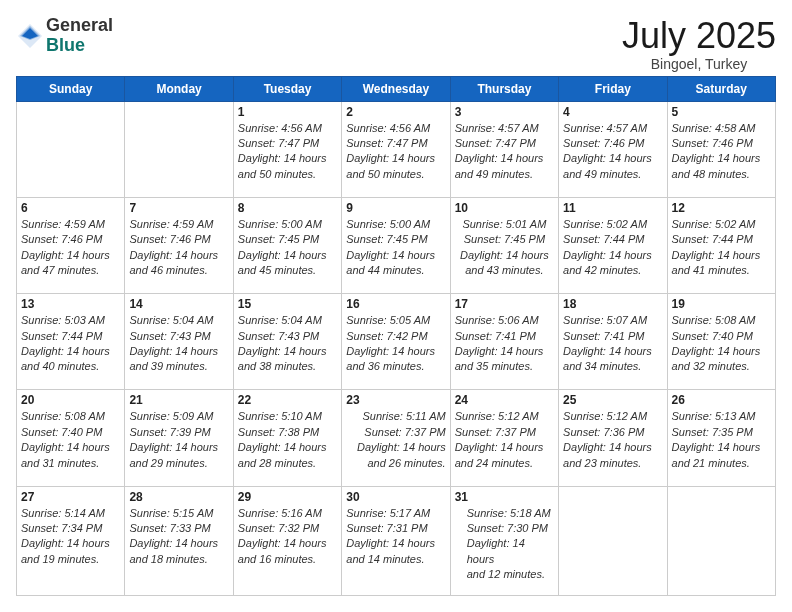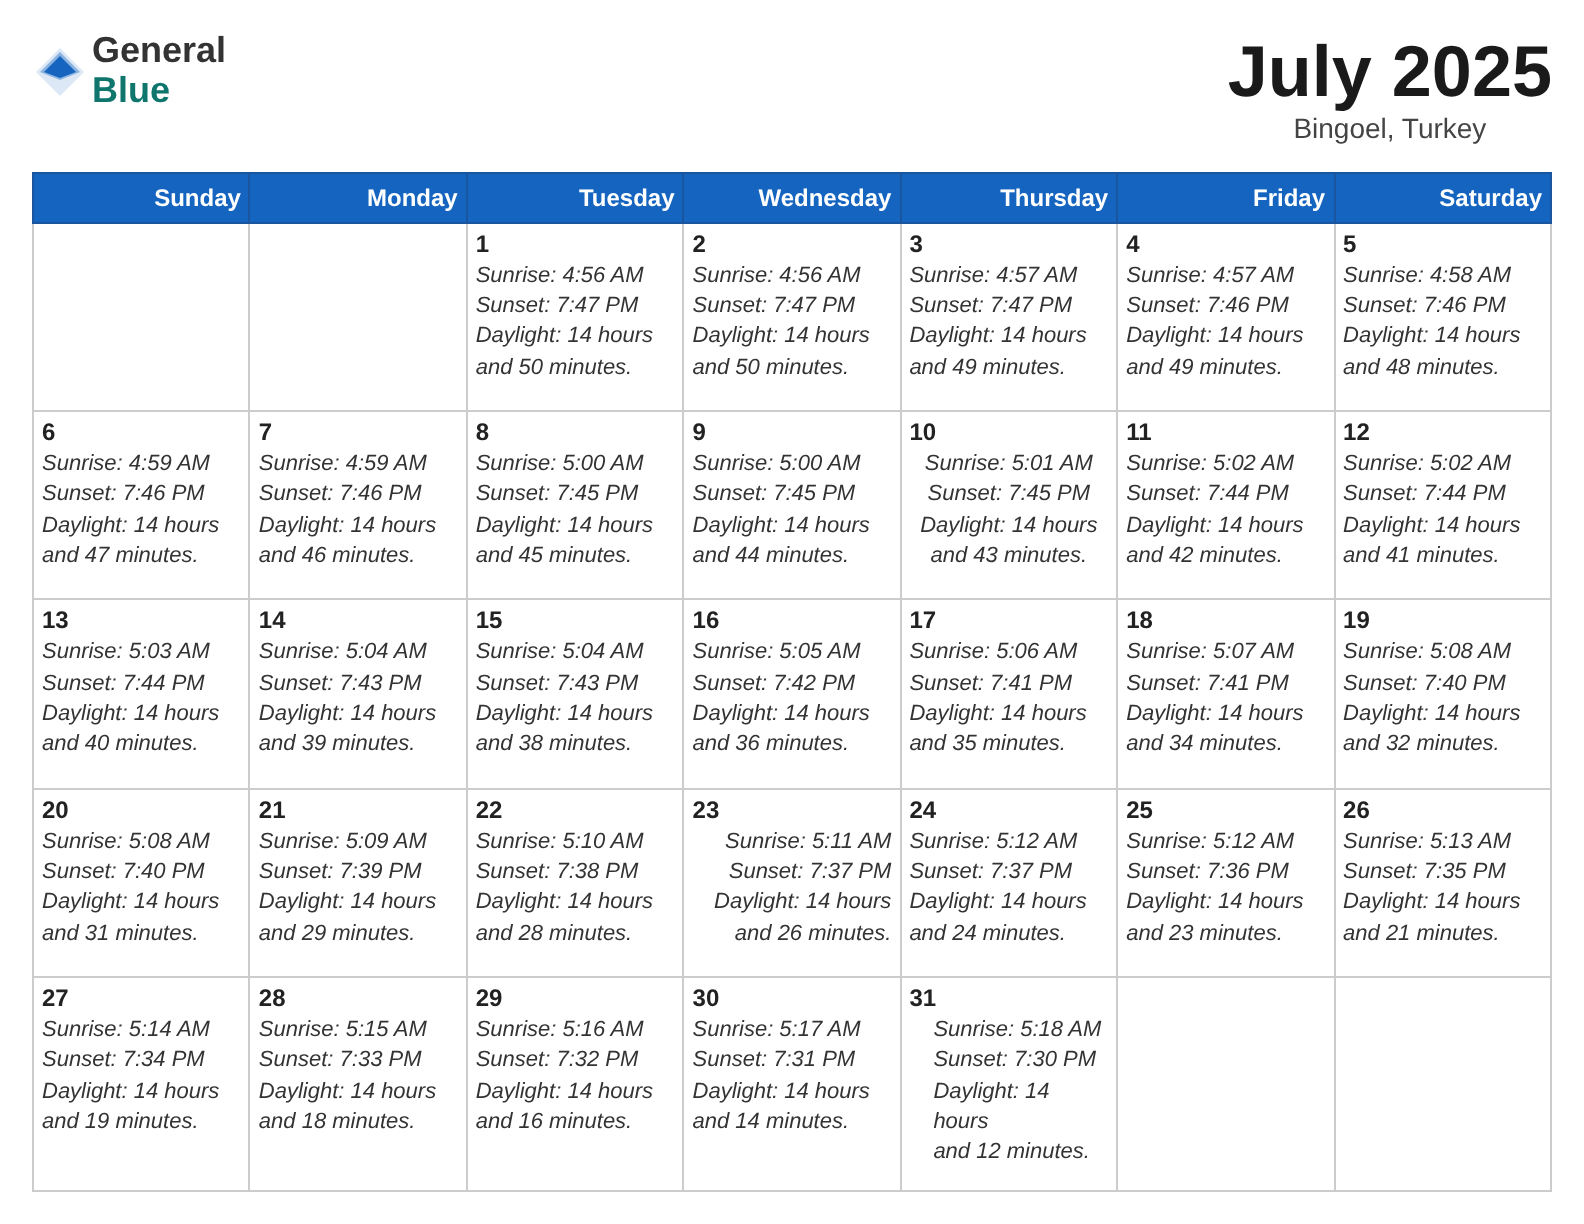--- a/index.html
+++ b/index.html
@@ -14,21 +14,21 @@
       width: 792px;
       height: 612px;
       padding: 16px;
       display: flex;
       flex-direction: column;
     }
     .header {
       display: flex;
       justify-content: space-between;
       align-items: flex-start;
-      margin-bottom: 14px;
+      margin-bottom: 4px;
       gap: 28px;
     }
     .logo {
       display: flex;
       align-items: center;
     }
     .logo-text {
       font-size: 18px;
       font-weight: bold;
       color: #1a1a1a;
@@ -43,21 +43,21 @@
     .logo-icon {
       width: 28px;
       height: 28px;
       margin-right: 2px;
     }
     .title-block {
       text-align: right;
     }
     .month-title {
       font-size: 36px;
-      font-weight: bold;
+      font-weight: normal;
       color: #1a1a1a;
       line-height: 1.1;
     }
     .subtitle {
       font-size: 14px;
       color: #444;
       text-align: center;
     }
     .calendar {
       flex: 1;
@@ -65,21 +65,21 @@
       border-collapse: collapse;
       width: 100%;
       table-layout: fixed;
     }
     .calendar th {
       background: #1565c0;
       color: #fff;
       font-size: 12px;
       font-weight: bold;
       padding: 5px 4px;
-      text-align: right;
+      text-align: center;
       border: 1px solid #1a56a0;
     }
     .calendar td {
       border: 1px solid #ccc;
       vertical-align: top;
       padding: 3px 4px;
       font-size: 10px;
       color: #333;
       height: 88px;
     }

